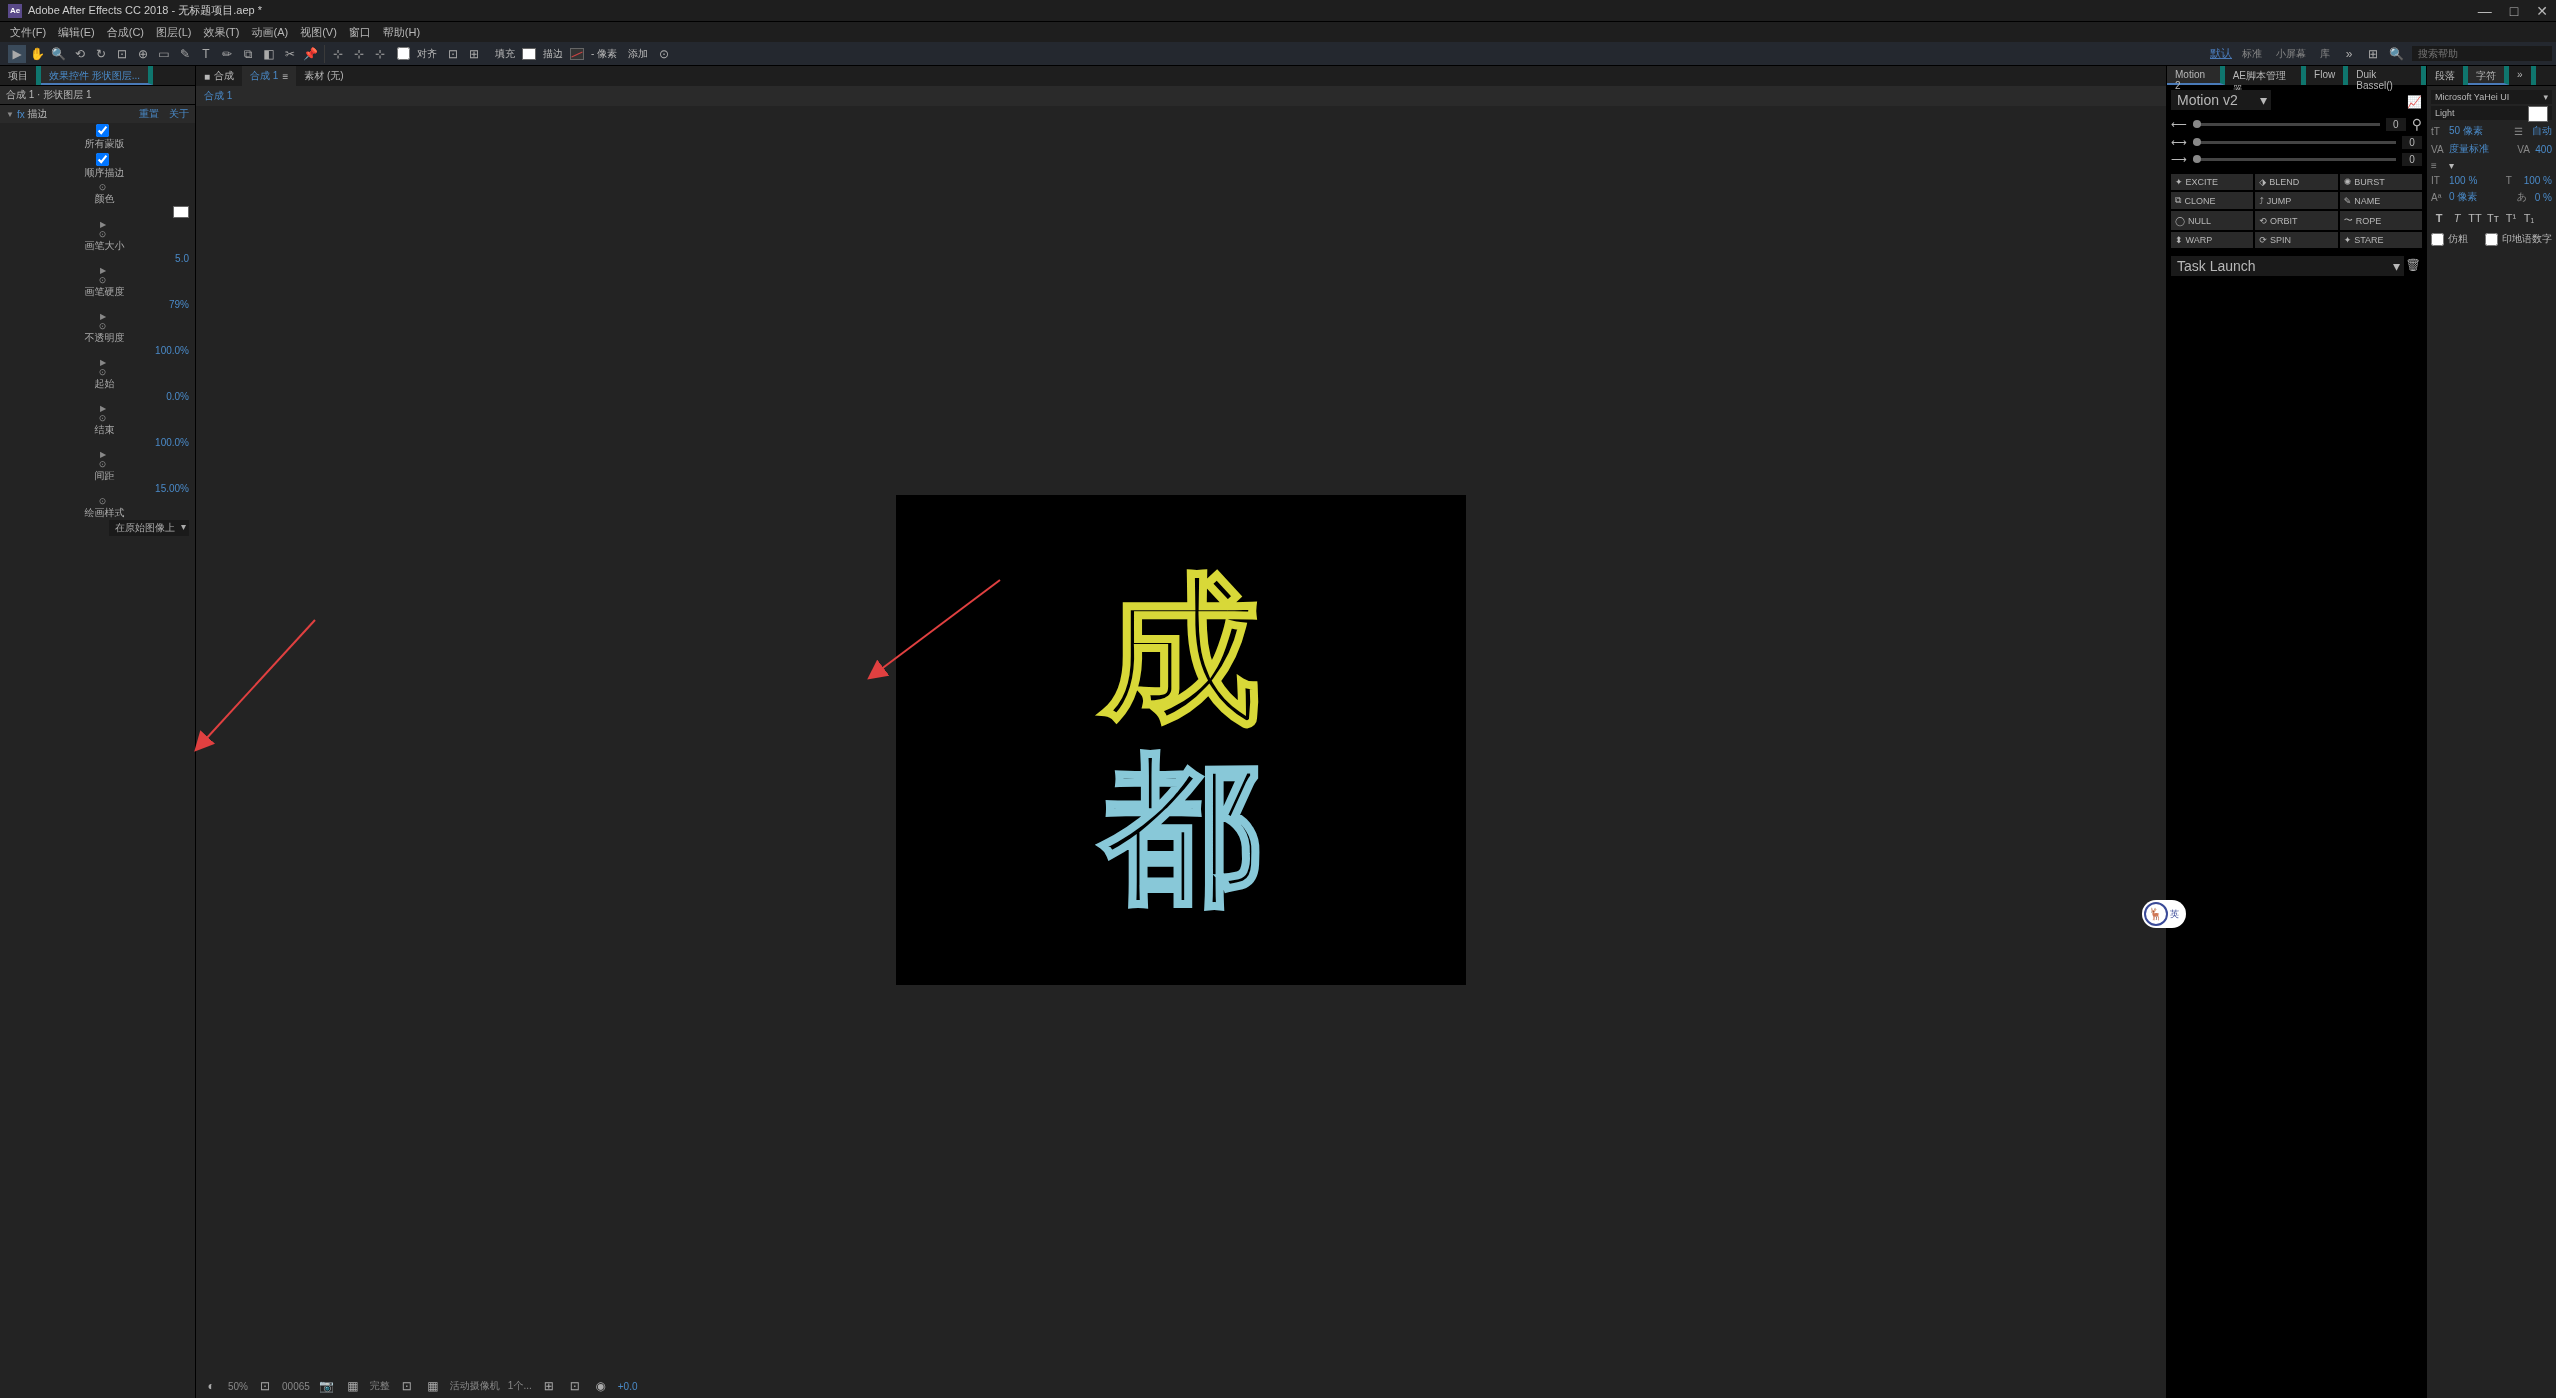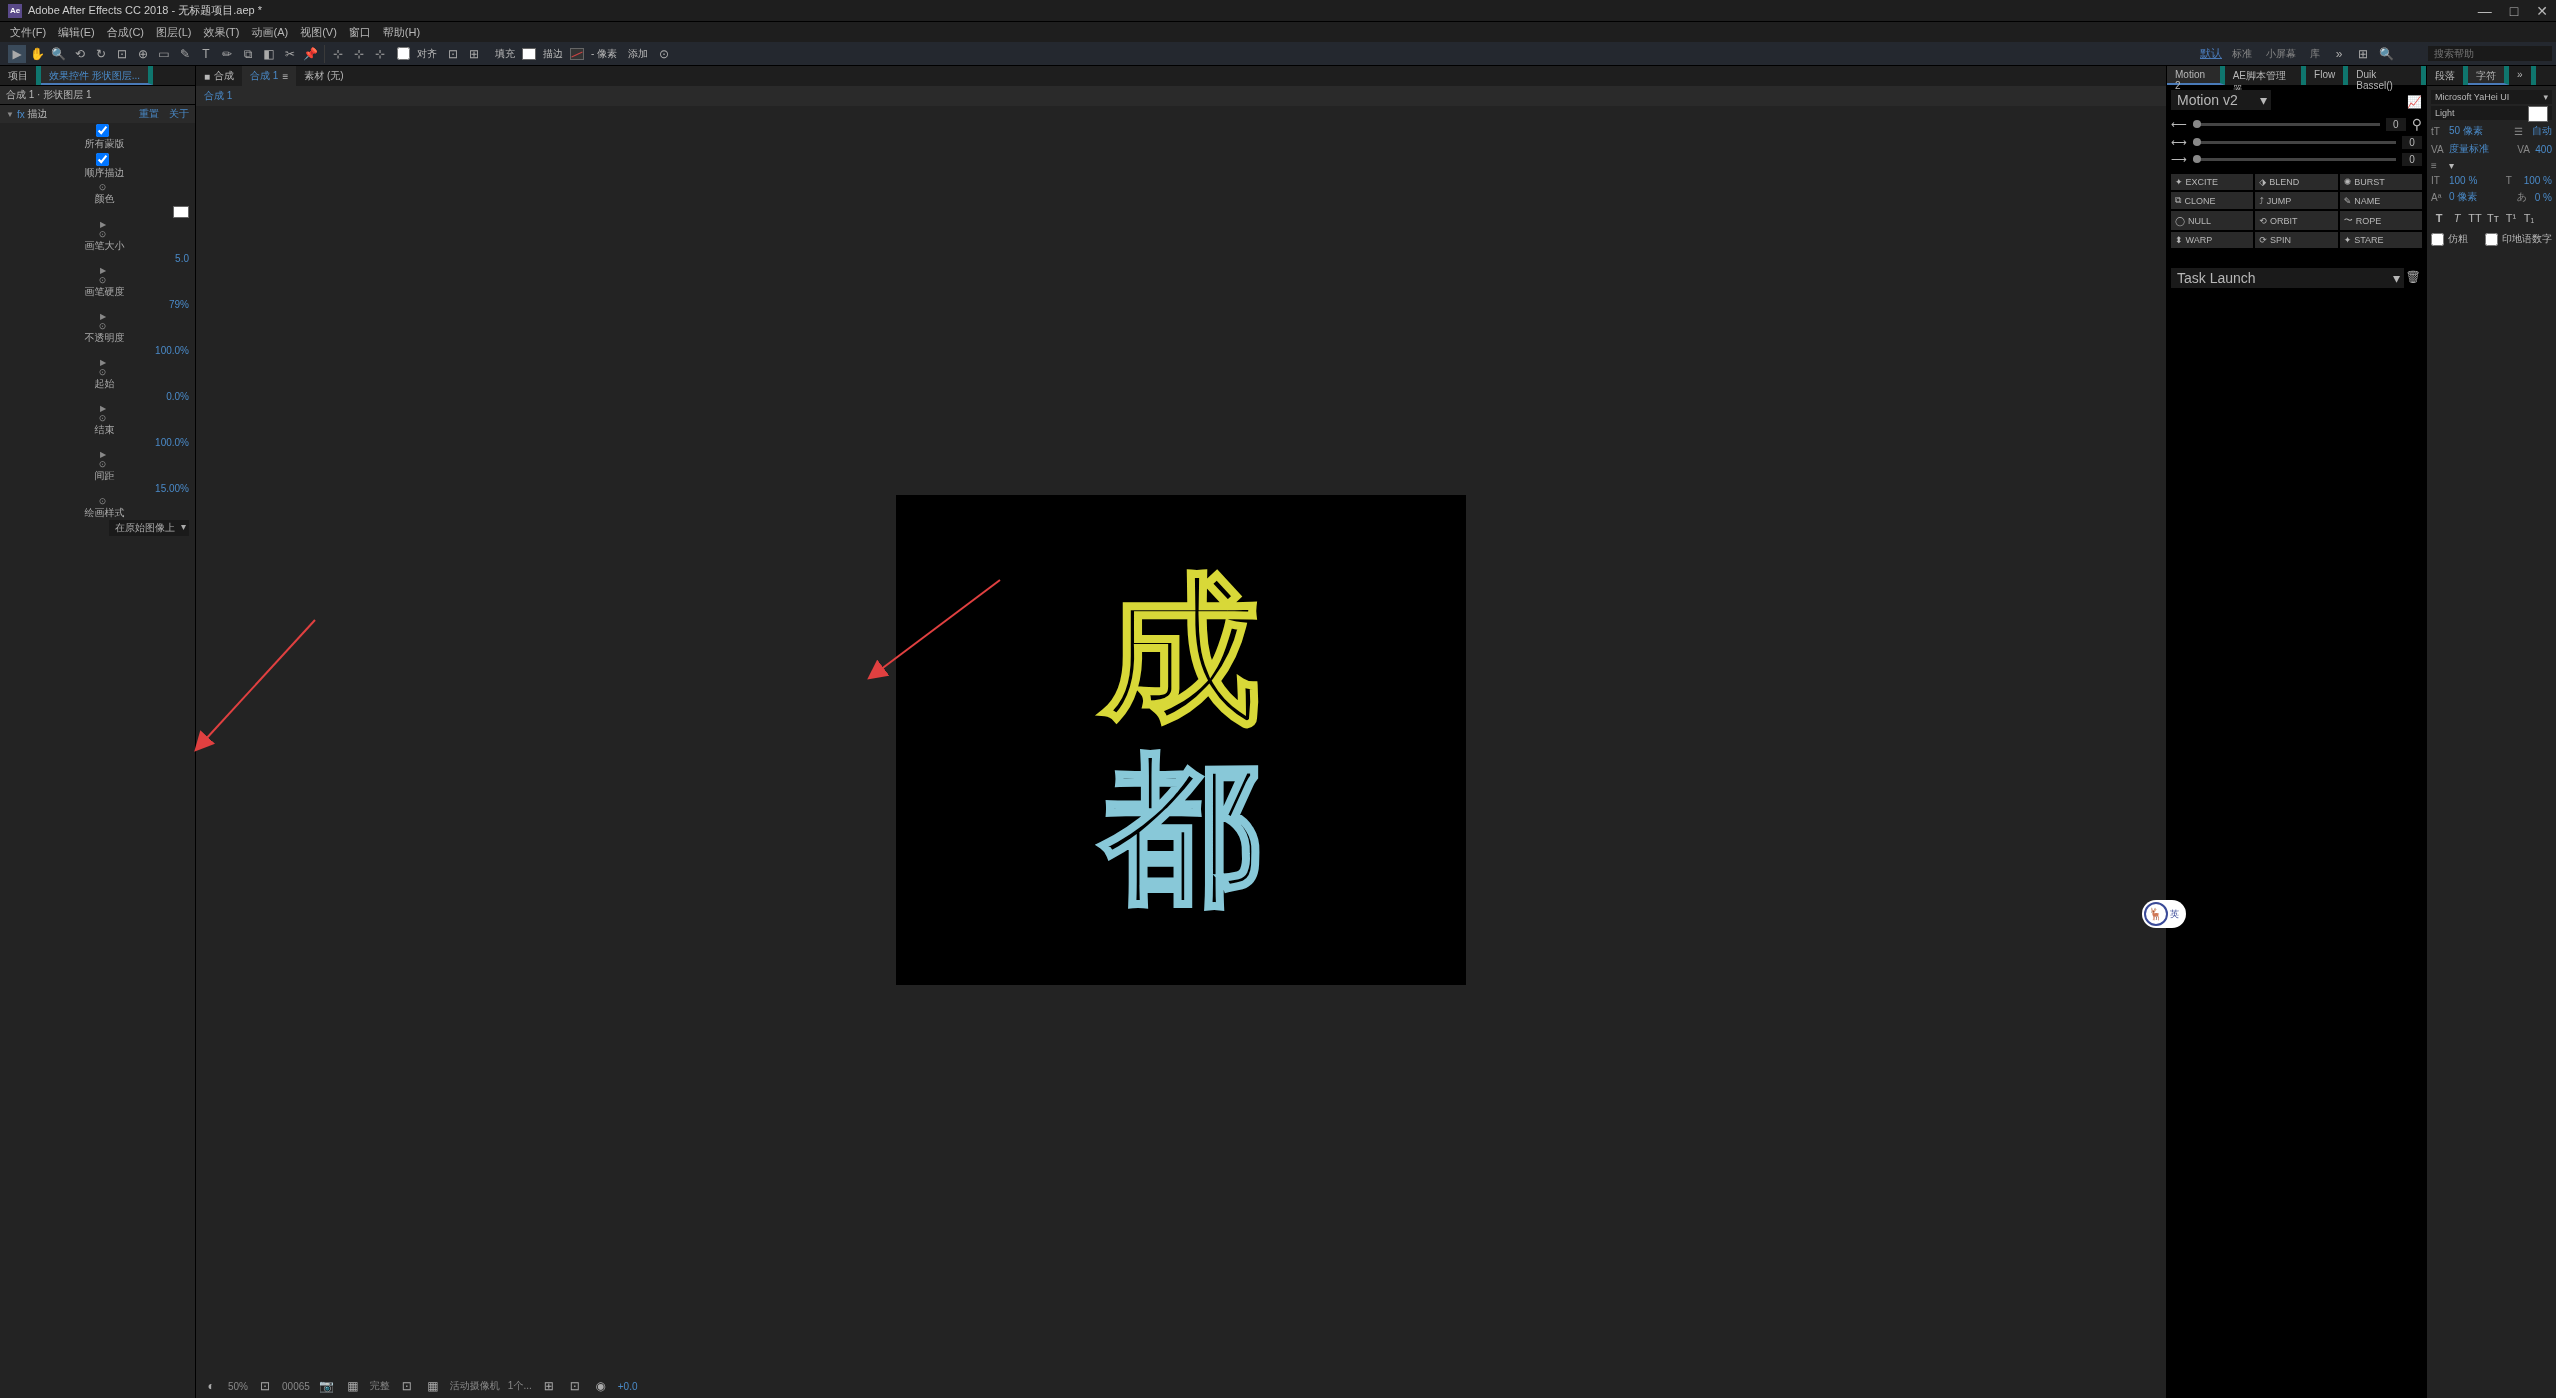--- a/index.html
+++ b/index.html
@@ -22,21 +22,21 @@
 .tb-group.sep { border-right: 1px solid #3a3a3a; }
 .tb-icon { width: 18px; height: 18px; display: inline-flex; align-items: center; justify-content: center; cursor: pointer; color: #aaa; font-size: 12px; }
 .tb-icon.active { background: #3a4a5a; }
 .tb-text { font-size: 10px; padding: 0 4px; cursor: pointer; }
 .tb-swatch { width: 14px; height: 12px; border: 1px solid #666; cursor: pointer; }
 .tb-swatch.white { background: #fff; }
 .tb-swatch.none { background: #333; position: relative; }
 .tb-swatch.none::after { content: ''; position: absolute; width: 100%; height: 1px; background: #c44; transform: rotate(-25deg); top: 50%; }
 .tb-right { margin-left: auto; display: flex; align-items: center; gap: 6px; }
 .tb-link { color: #4a7ab8; cursor: pointer; text-decoration: underline; }
-.tb-search { background: #1a1a1a; border: none; color: #ccc; padding: 2px 6px; width: 124px; font-size: 10px; margin-left: 26px; }
+.tb-search { background: #1a1a1a; border: none; color: #ccc; padding: 2px 6px; width: 140px; font-size: 10px; }
 .tb-ws { font-size: 10px; color: #888; cursor: pointer; padding: 0 4px; }
 
 
 .main { display: flex; height: calc(100vh - 66px); }
 .left-panel { width: 196px; background: #232323; border-right: 1px solid #000; display: flex; flex-direction: column; }
 .center-panel { flex: 1; background: #232323; display: flex; flex-direction: column; }
 .right-panel { width: 260px; background: #000000; border-left: 1px solid #000; display: flex; flex-direction: column; }
 .right-panel2 { width: 130px; background: #232323; border-left: 1px solid #000; display: flex; flex-direction: column; }
 
 
@@ -352,21 +352,21 @@
           </div>
           <div class="motion-btn">
             <span>⟳</span>
             <span>SPIN</span>
           </div>
           <div class="motion-btn">
             <span>✦</span>
             <span>STARE</span>
           </div>
         </div>
-      <div style="display:flex;gap:0;margin-top:20px">
+      <div style="display:flex;gap:0;margin-top:8px">
         <span class="motion-dd" style="flex:1">Task Launch</span>
         <span class="tb-icon">🗑</span>
       </div>
     </div>
   </div>
 
   <div class="right-panel2">
     <div class="panel-tabs">
       <span class="panel-tab">段落</span>
       <span class="panel-tab active">字符</span>

